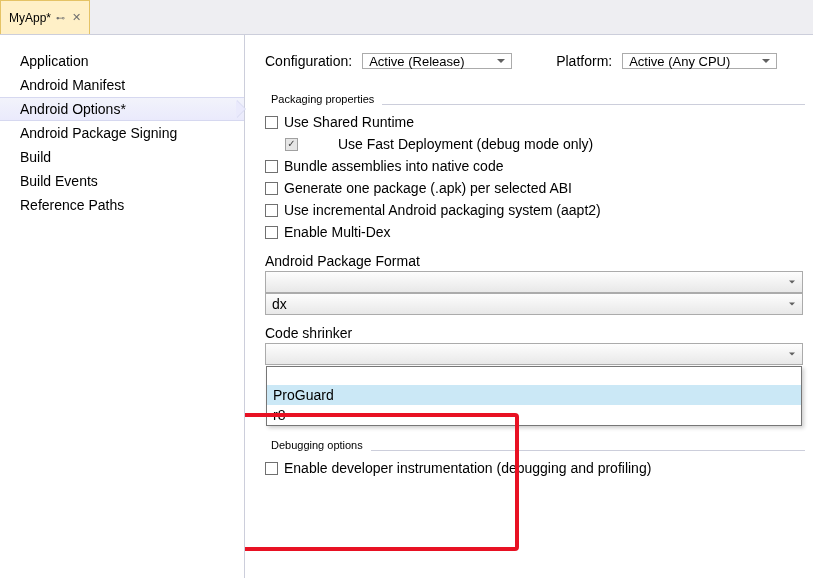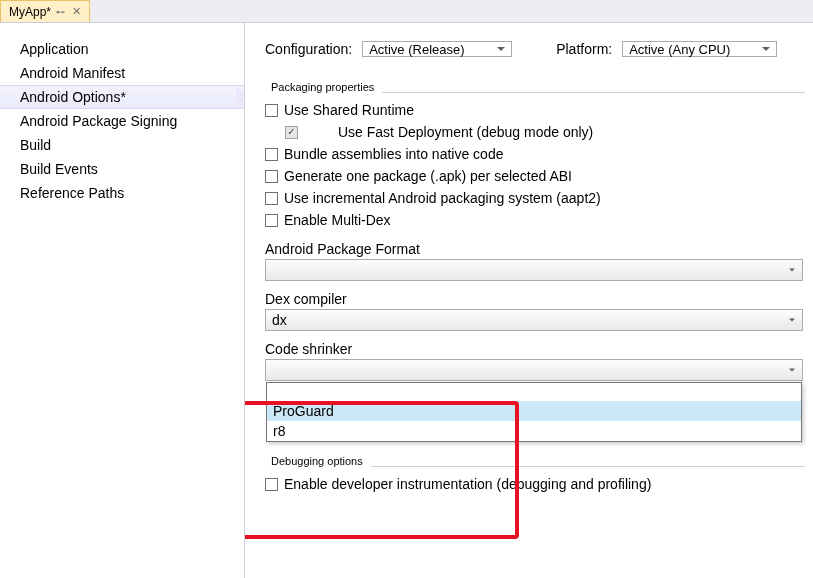--- a/index.html
+++ b/index.html
@@ -9,21 +9,21 @@
     font-size: 13px;
     background: #ffffff;
     color: #000;
     width: 813px;
     height: 578px;
     overflow: hidden;
     position: relative;
   }
   .tab-bar {
     background: #eeeef2;
-    height: 23px;
+    height: 35px;
     display: flex;
     align-items: stretch;
     border-bottom: 1px solid #cccedb;
   }
   .tab {
     background: #fff0c7;
     border: 1px solid #e5c365;
     border-bottom: none;
     display: flex;
     align-items: center;
@@ -288,21 +288,20 @@
     <div class="check-row">
       <span class="checkbox"></span>
       <span>Enable Multi-Dex</span>
     </div>
 
     <div class="field-label">Android Package Format</div>
     <div class="wide-select">
       <span></span>
     </div>
 
-    <div class="field-label">Dex compiler</div>
     <div class="wide-select">
       <span>dx</span>
     </div>
 
     <div class="field-label">Code shrinker</div>
     <div class="wide-select dropdown-open">
       <span></span>
       <div class="dropdown-list">
         <div class="opt blank">
           <span></span>

